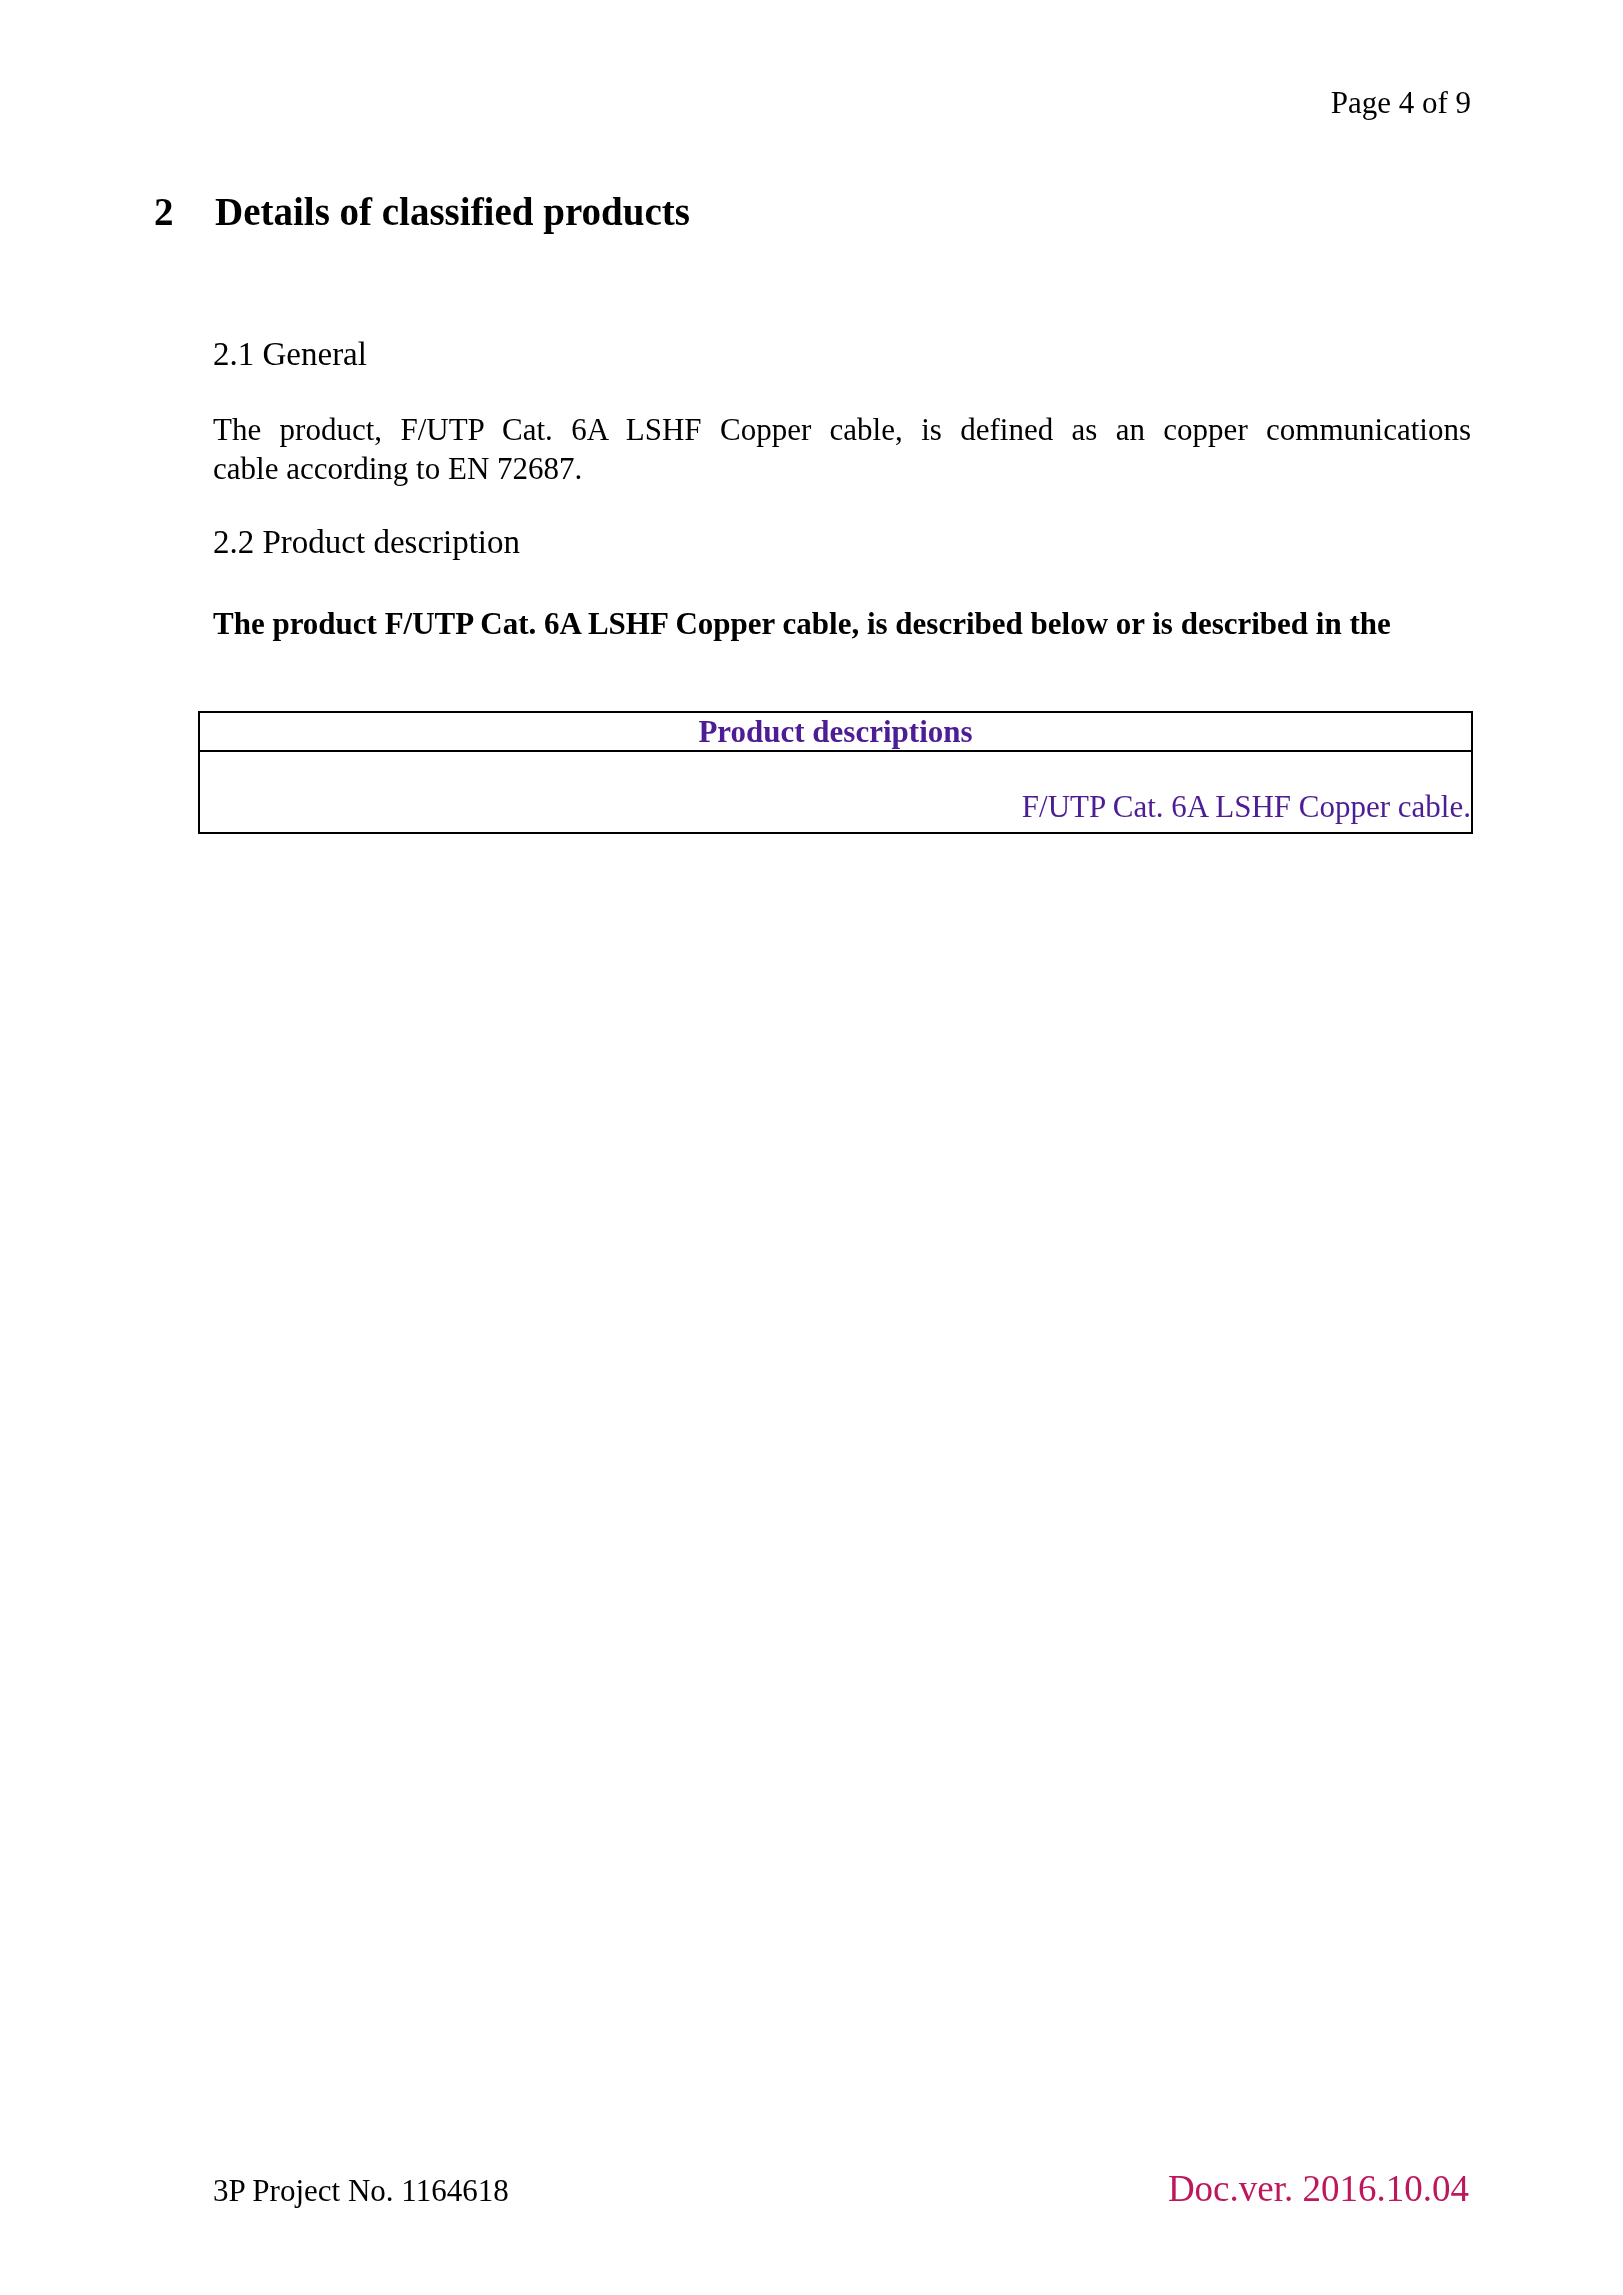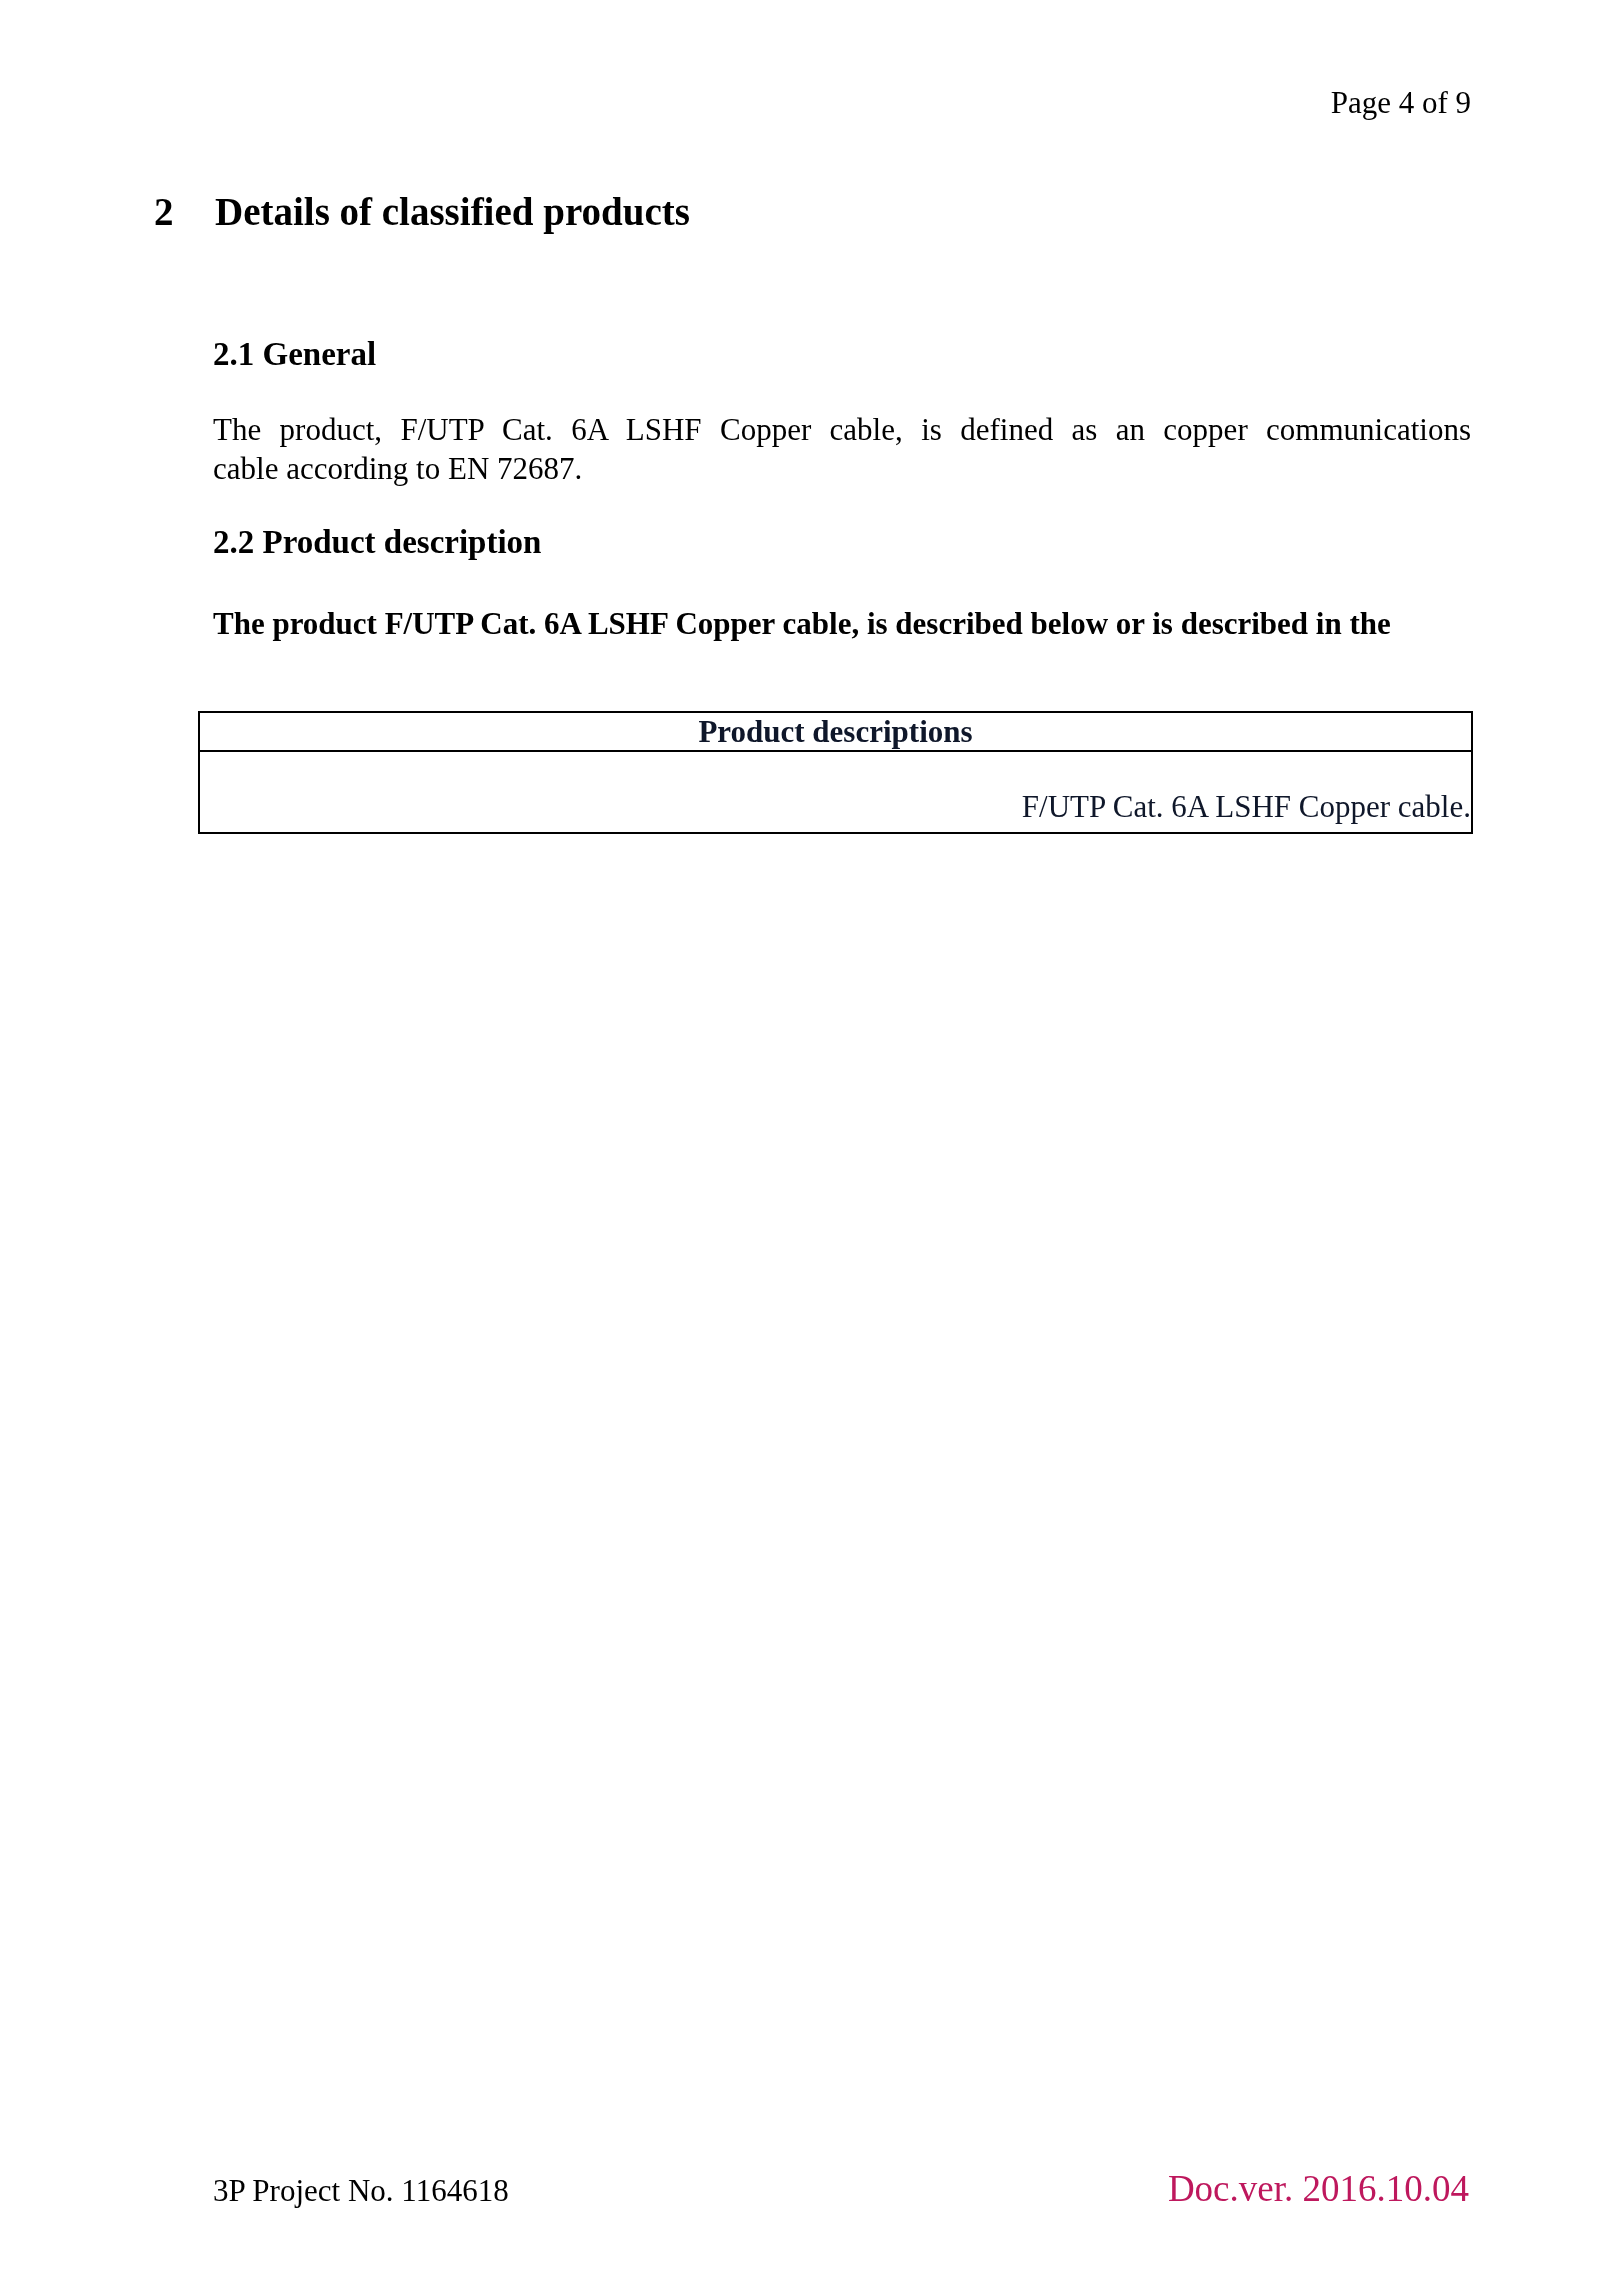--- a/index.html
+++ b/index.html
@@ -33,21 +33,21 @@
     white-space: nowrap;
   }
   .main-heading .h-num {
     display: inline-block;
     min-width: 61px;
   }
   .subheading {
     position: absolute;
     left: 213px;
     font-size: 33px;
-    font-weight: bold;
+    font-weight: normal;
     line-height: 38px;
     white-space: nowrap;
   }
   .subheading.sh-general { top: 335px; }
   .subheading.sh-product { top: 523px; }
   .para {
     position: absolute;
     left: 213px;
     width: 1258px;
     font-size: 31px;
@@ -66,21 +66,21 @@
     position: absolute;
     top: 711px;
     left: 198px;
     width: 1275px;
     border-collapse: collapse;
     table-layout: fixed;
   }
   .ptable th, .ptable td {
     border: 2px solid #000000;
     font-size: 31px;
-    color: #0f172a;
+    color: #4c1d95;
     margin-top: 27px;
   }
   .ptable th {
     height: 37px;
     font-size: 31px;
     font-weight: bold;
     text-align: center;
     vertical-align: middle;
     padding: 0;
   }

